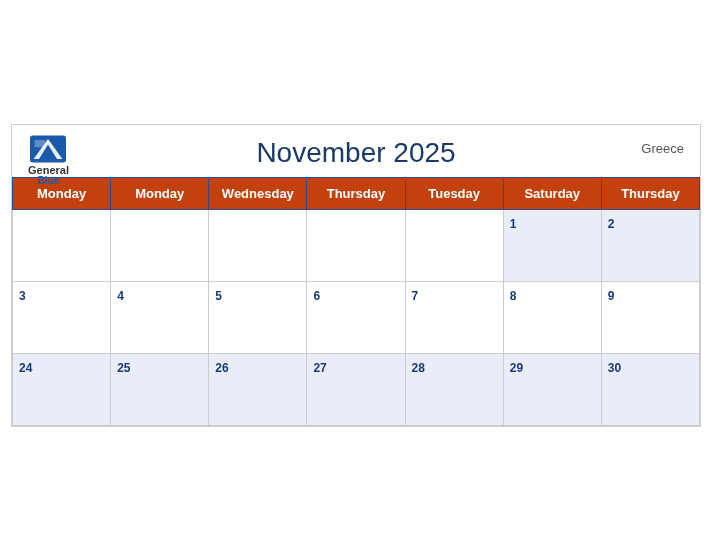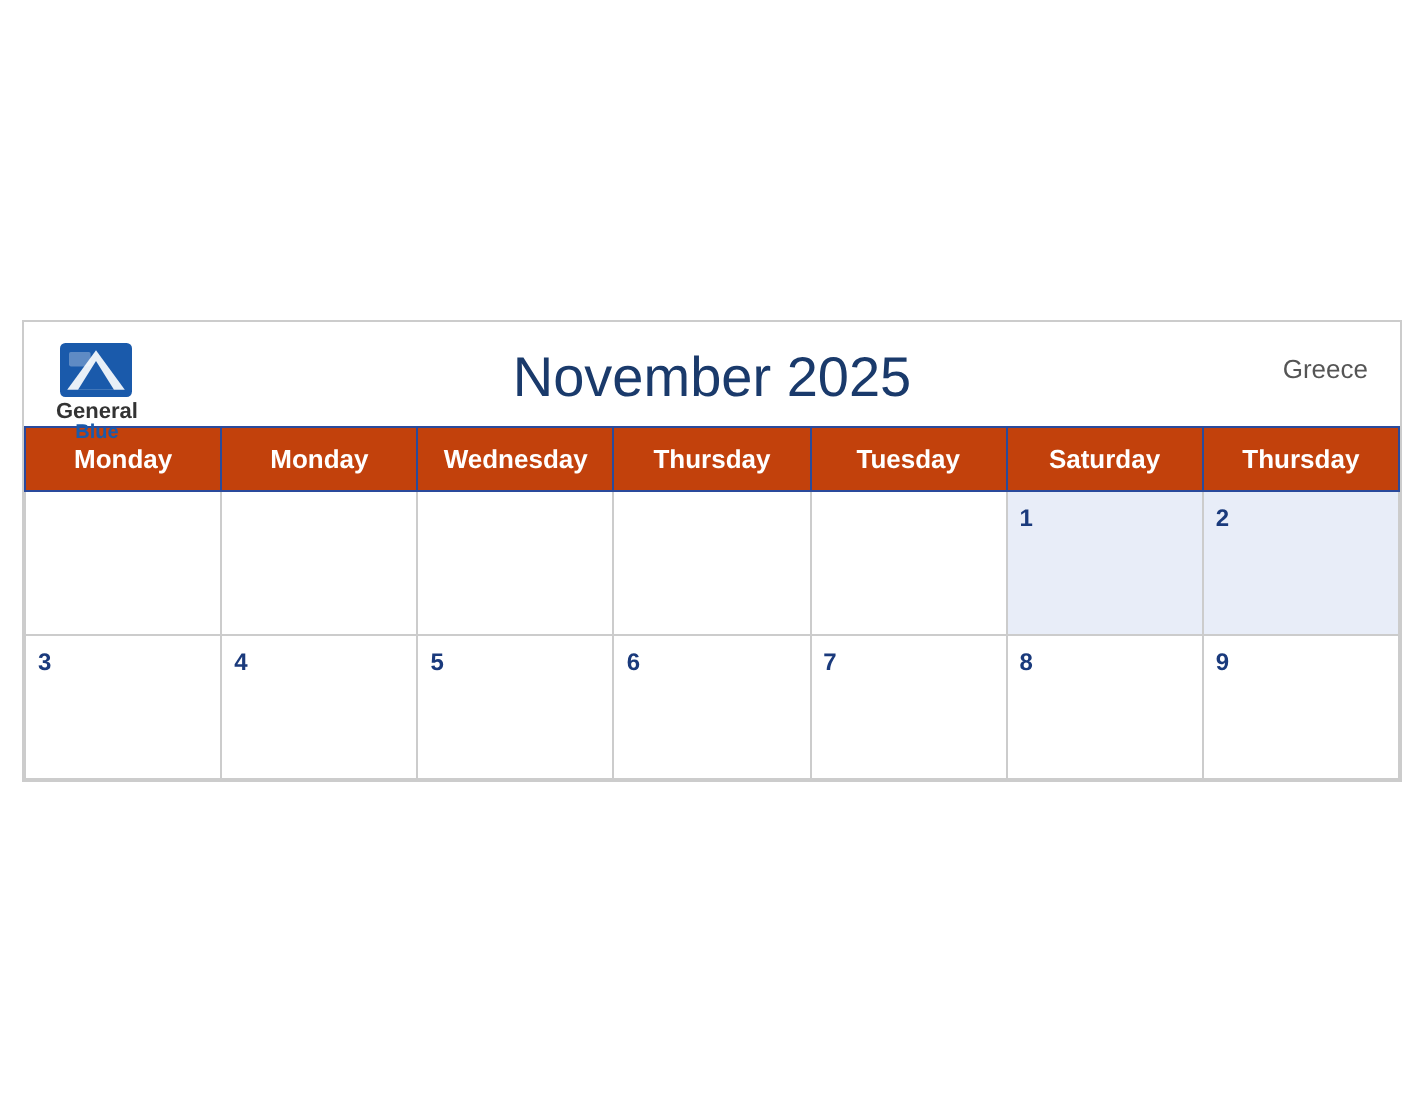--- a/index.html
+++ b/index.html
@@ -142,15 +142,24 @@
         </tr>
         <tr>
           <td><span class="day-number">3</span></td>
           <td><span class="day-number">4</span></td>
           <td><span class="day-number">5</span></td>
           <td><span class="day-number">6</span></td>
           <td><span class="day-number">7</span></td>
           <td><span class="day-number">8</span></td>
           <td><span class="day-number">9</span></td>
         </tr>
+        <tr>
+          <td><span class="day-number">24</span></td>
+          <td><span class="day-number">25</span></td>
+          <td><span class="day-number">26</span></td>
+          <td><span class="day-number">27</span></td>
+          <td><span class="day-number">28</span></td>
+          <td><span class="day-number">29</span></td>
+          <td><span class="day-number">30</span></td>
+        </tr>
       </tbody>
   </table>
 </div>
 
 </body></html>

